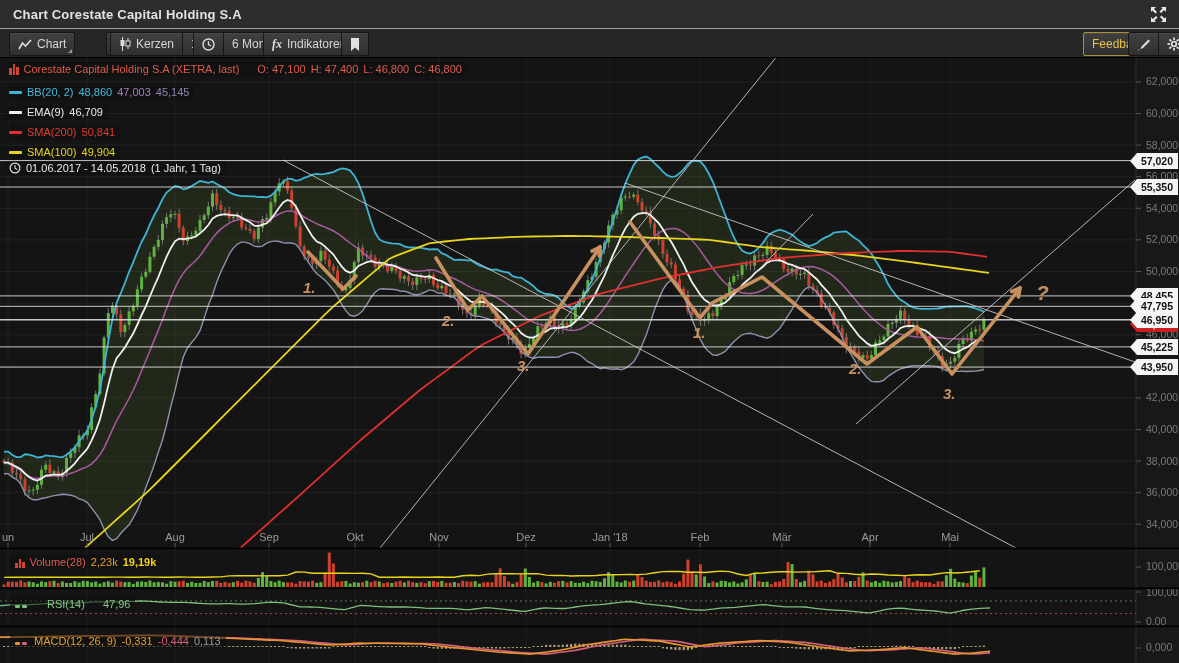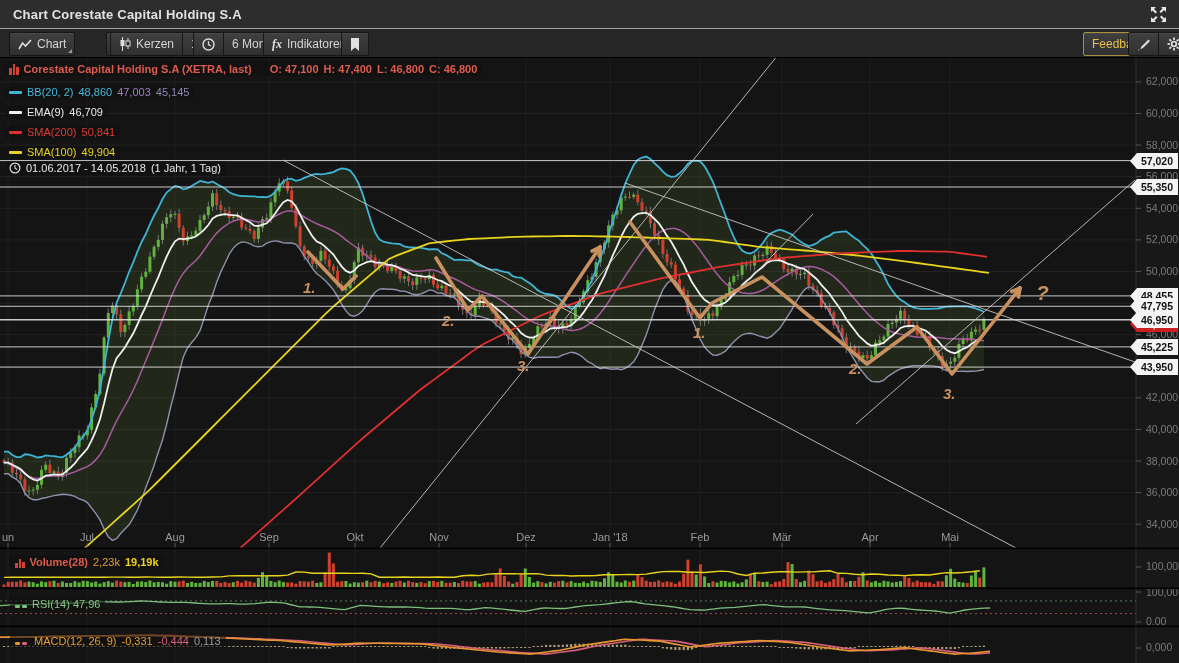--- a/index.html
+++ b/index.html
@@ -30,21 +30,21 @@
 
   
   .legend{position:absolute;left:6px;top:61px;z-index:20;}
   .lrow{display:block;margin-bottom:1px;}
   .lrow .pill{display:inline-flex;align-items:center;gap:5px;background:rgba(14,14,14,.55);
     padding:1px 5px 1px 3px;font-size:11px;line-height:11px;cursor:pointer;}
   .dash{display:inline-block;width:13px;height:3px;border-radius:1px;}
   .dash2{display:inline-block;width:5px;height:3px;border-radius:1px;margin-right:2px;}
   .mini-bars{display:inline-flex;align-items:flex-end;gap:1px;height:12px;}
   .mini-bars i{display:block;width:2.5px;background:#cf4435;}
-  .c-red{color:#df5b4e;font-weight:bold;} .c-cyan{color:#46b8dc;} .c-pur1{color:#a47ec0;} .c-pur2{color:#9184b4;}
+  .c-red{color:#df5b4e;} .c-cyan{color:#46b8dc;} .c-pur1{color:#a47ec0;} .c-pur2{color:#9184b4;}
   .c-white{color:#e9e9e9;} .c-sred{color:#e23c32;} .c-yel{color:#e8d421;text-align:right;} .c-org{color:#e8a030;}
   .c-pink{color:#d4607a;} .c-gray{color:#9a9a9a;} .c-grn{color:#83c883;}
   .c-volyel{color:#f0d417;font-weight:bold;}
   .gap{display:inline-block;width:8px;}
   .lower-legend{position:absolute;z-index:20;}
 </style>
 </head>
 <body>
 
 <div id="stage">
@@ -1365,21 +1365,21 @@
           <i style="height:5px"></i>
           <i style="height:9px"></i>
           <i style="height:6px"></i>
         </span>
       <span class="c-red">Volume(28)</span>
       <span class="c-org">2,23k</span>
       <span class="c-volyel">19,19k</span>
     </span>
   </div>
   <div class="lower-legend" style="left:10px;top:594px;">
-    <span class="pill" style="display:inline-flex;align-items:center;gap:3px;font-size:11px;background:rgba(14,14,14,.55);padding:1px 5px;">
+    <span class="pill" style="display:inline-flex;align-items:center;gap:18px;font-size:11px;background:rgba(14,14,14,.55);padding:1px 5px;">
       <span><span class="dash2" style="background:#7dbf7d"></span><span class="dash2" style="background:#7dbf7d"></span></span>
       <span class="c-grn">RSI(14)</span>
       <span class="c-grn">47,96</span>
     </span>
   </div>
   <div class="lower-legend" style="left:10px;top:631px;">
     <span class="pill" style="display:inline-flex;align-items:center;gap:5px;font-size:11px;background:rgba(14,14,14,.55);padding:1px 5px;">
       <span><span class="dash2" style="background:#e8952e"></span><span class="dash2" style="background:#d4607a"></span></span>
       <span class="c-org">MACD(12, 26, 9)</span>
       <span class="c-org">-0,331</span>

